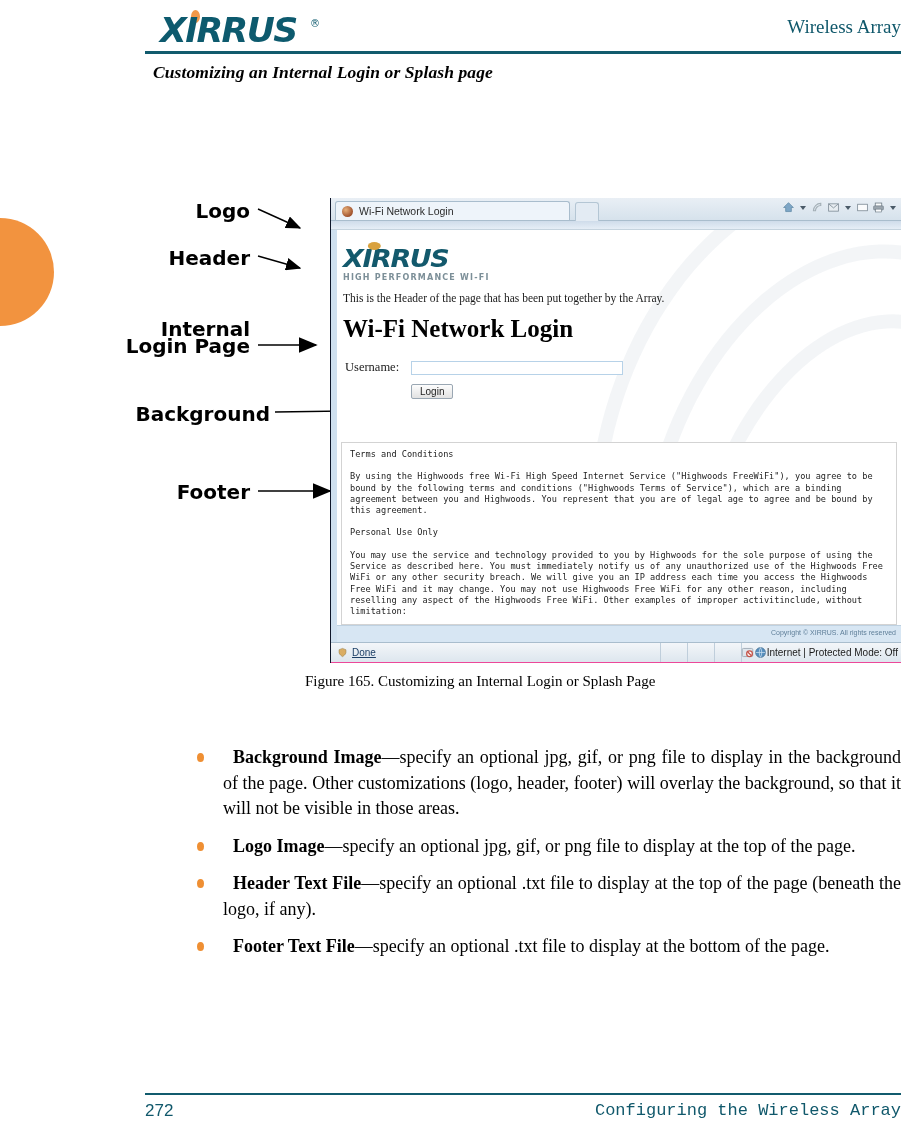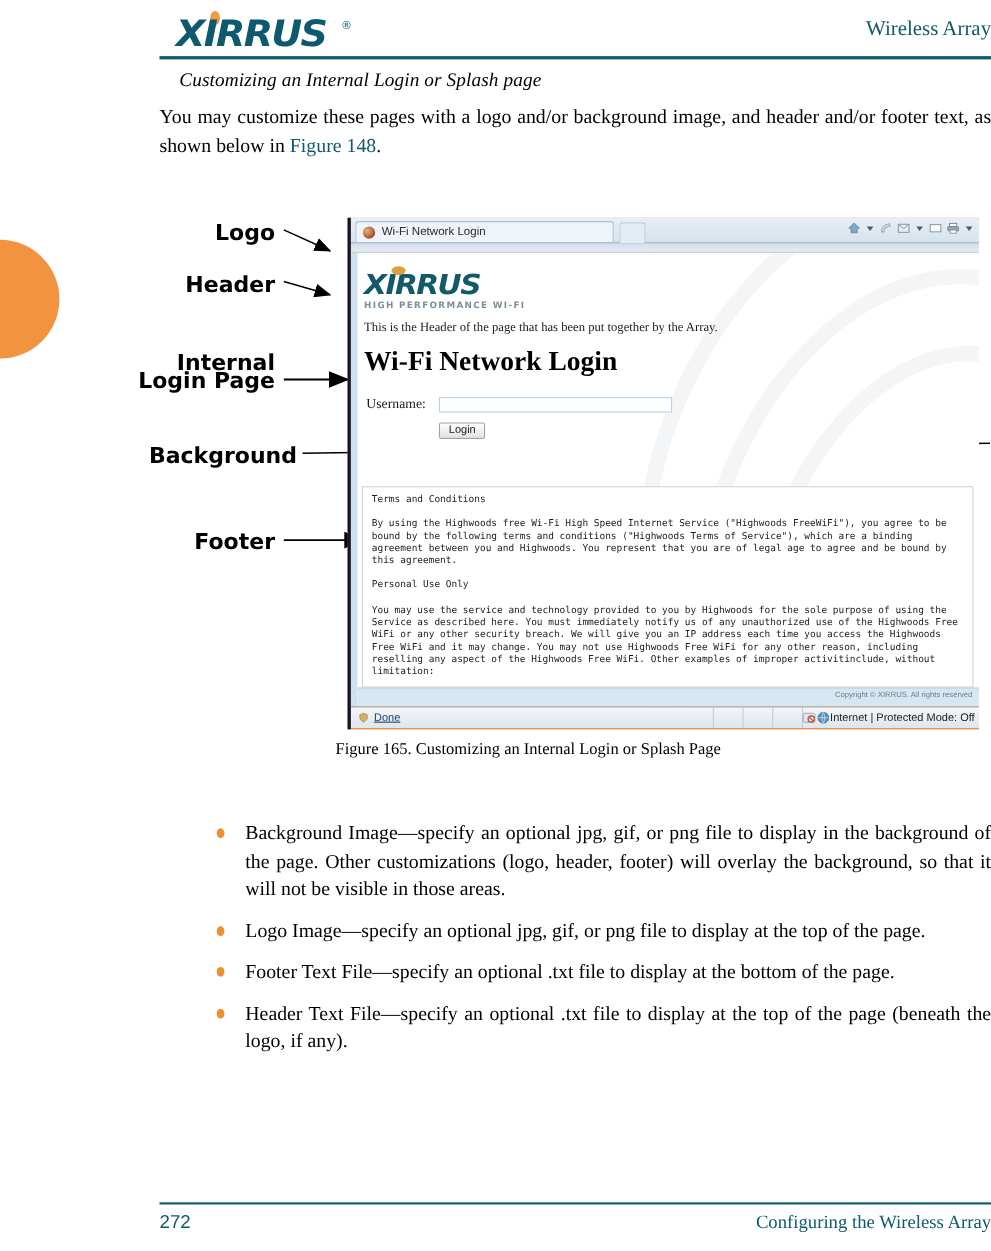--- a/index.html
+++ b/index.html
@@ -91,23 +91,23 @@
   
   #content {
     position: absolute;
     left: 145px;
     top: 62px;
     width: 756px;
   }
   h2#section-title {
     font-family: "Liberation Serif", serif;
     font-style: italic;
-    font-weight: normal;
+    font-weight: bold;
     font-size: 17.5px;
-    margin: 0 0 10px 18px;
+    margin: 0 0 10px 8px;
     color: #000;
     letter-spacing: 0.1px;
   }
   p.body-text {
     font-family: "Liberation Serif", serif;
     font-size: 18px;
     line-height: 26px;
     margin: 0;
     text-align: justify;
     color: #000;
@@ -142,26 +142,26 @@
   #callout-svg {
     position: absolute;
     left: 0; top: 0;
     width: 901px; height: 520px;
     pointer-events: none;
   }
 
   
   #browser {
     position: absolute;
-    left: 316px;
+    left: 330px;
     top: 8px;
     width: 571px;
     height: 465px;
-    background: #f97316;
-    border-left: 3px solid #0f172a;
+    background: #ec4899;
+    border-left: 1px solid #0f172a;
   }
   #browser-tabstrip {
     position: relative;
     height: 22px;
     background: linear-gradient(to bottom, #e9eff5, #d6e2ec);
   }
   #browser-tab {
     position: absolute;
     left: 4px; top: 3px;
     width: 235px; height: 19px;
@@ -439,21 +439,22 @@
   .bullet-dot {
     position: absolute;
     left: 52px;
     top: 8px;
     width: 7px;
     height: 9px;
     border-radius: 50%;
     background: #ef8f33;
   }
   .bullet-term {
-    font-weight: normal;
+    font-weight: bold;
+    margin-left: 10px;
   }
 
   
   #page-footer-rule {
     position: absolute;
     left: 145px;
     right: 0;
     top: 1093px;
     height: 2px;
     background: #115b6d;
@@ -463,21 +464,21 @@
     left: 145px;
     top: 1101px;
     font-family: "Liberation Sans", sans-serif;
     font-size: 17px;
     color: #10586b;
   }
   #footer-title {
     position: absolute;
     right: 0;
     top: 1101px;
-    font-family: Liberation Serif, serif;
+    font-family: Liberation Mono, monospace;
     font-size: 17px;
     color: #10586b;
   }
 </style>
 </head>
 <body>
 
 <div id="page-header">
   <div id="logo-block">
     <div id="logo-dot"></div>
@@ -485,21 +486,20 @@
     <div id="logo-reg">®</div>
   </div>
   <div id="header-right">Wireless Array</div>
   <div id="header-rule"></div>
 </div>
 
 <div id="side-tab"></div>
 
 <div id="content">
   <h2 id="section-title">Customizing an Internal Login or Splash page</h2>
-  <p class="body-text"><span>You may customize these pages with a logo and/or background image, and header and/or footer text, as shown below in </span><a class="xref" href="#">Figure 148</a><span>.</span></p>
 </div>
 
 <div id="figure-region">
 
   <div class="callout-label" style="left:140px; top:13px; width:110px;">Logo</div>
   <div class="callout-label" style="left:110px; top:60px; width:140px;">Header</div>
   <div class="callout-label" style="left:80px; top:131px; width:170px;">Internal
 Login Page</div>
   <div class="callout-label" style="left:80px; top:216px; width:190px;">Background</div>
   <div class="callout-label" style="left:130px; top:294px; width:120px;">Footer</div>
@@ -632,23 +632,23 @@
   <div class="bullet-item">
     <span class="bullet-dot"></span>
     <span class="bullet-term">Background Image</span><span>—specify an optional jpg, gif, or png file to display in the background of the page. Other customizations (logo, header, footer) will overlay the background, so that it will not be visible in those areas.</span>
   </div>
   <div class="bullet-item">
     <span class="bullet-dot"></span>
     <span class="bullet-term">Logo Image</span><span>—specify an optional jpg, gif, or png file to display at the top of the page.</span>
   </div>
   <div class="bullet-item">
     <span class="bullet-dot"></span>
-    <span class="bullet-term">Footer Text File</span><span>—specify an optional .txt file to display at the bottom of the page.</span>
+    <span class="bullet-term">Header Text File</span><span>—specify an optional .txt file to display at the top of the page (beneath the logo, if any).</span>
   </div>
   <div class="bullet-item">
     <span class="bullet-dot"></span>
-    <span class="bullet-term">Header Text File</span><span>—specify an optional .txt file to display at the top of the page (beneath the logo, if any).</span>
+    <span class="bullet-term">Footer Text File</span><span>—specify an optional .txt file to display at the bottom of the page.</span>
   </div>
 </div>
 
 <div id="page-footer-rule"></div>
 <div id="page-number">272</div>
 <div id="footer-title">Configuring the Wireless Array</div>
 
 </body></html>

